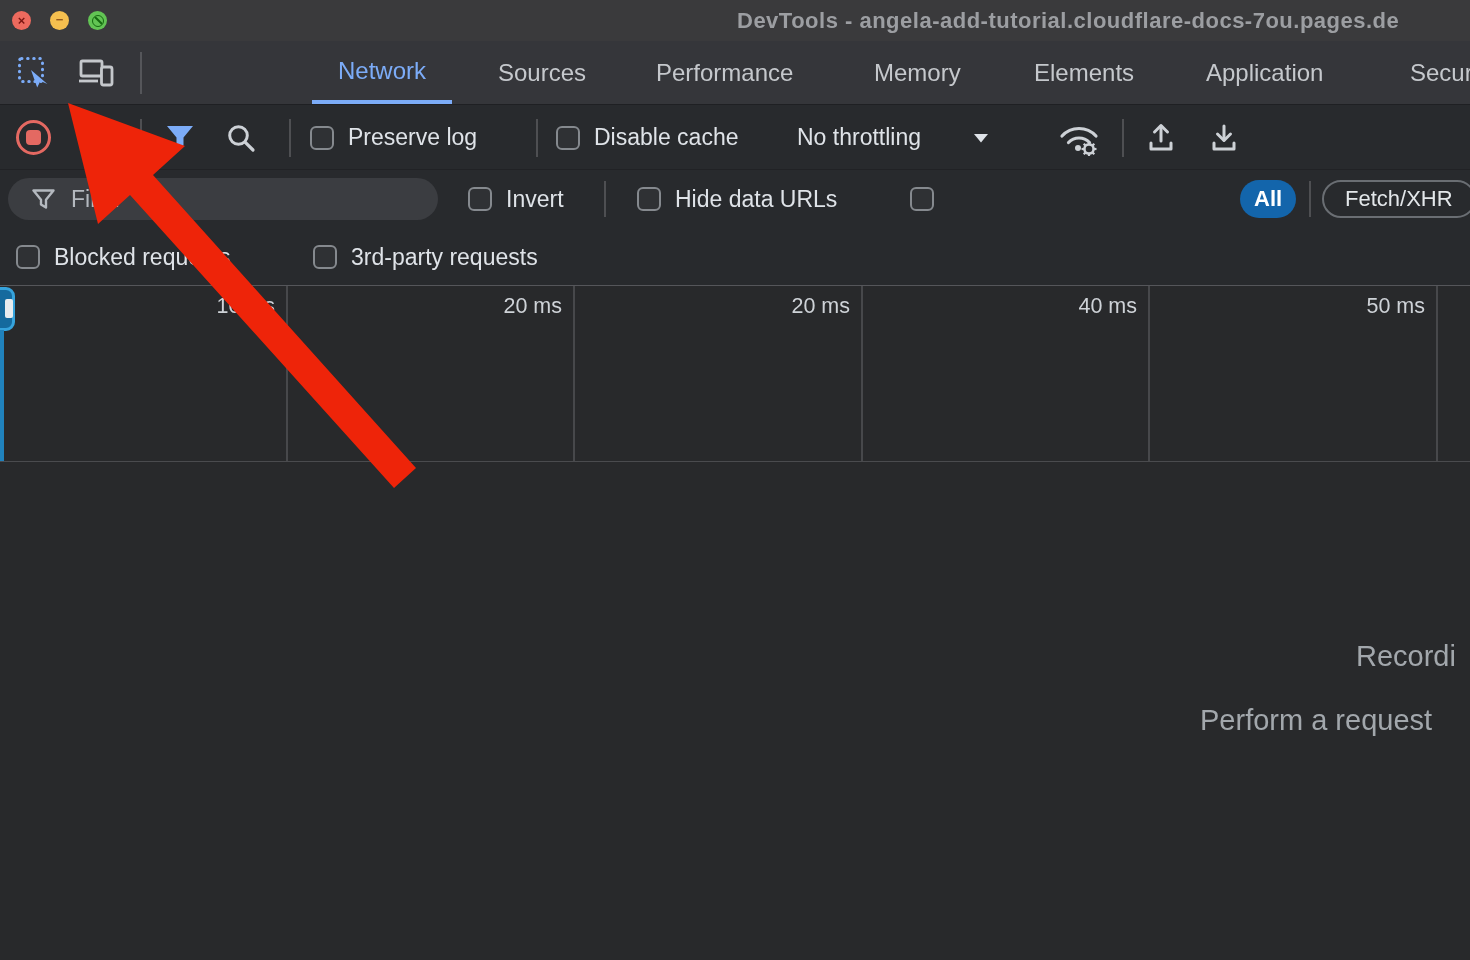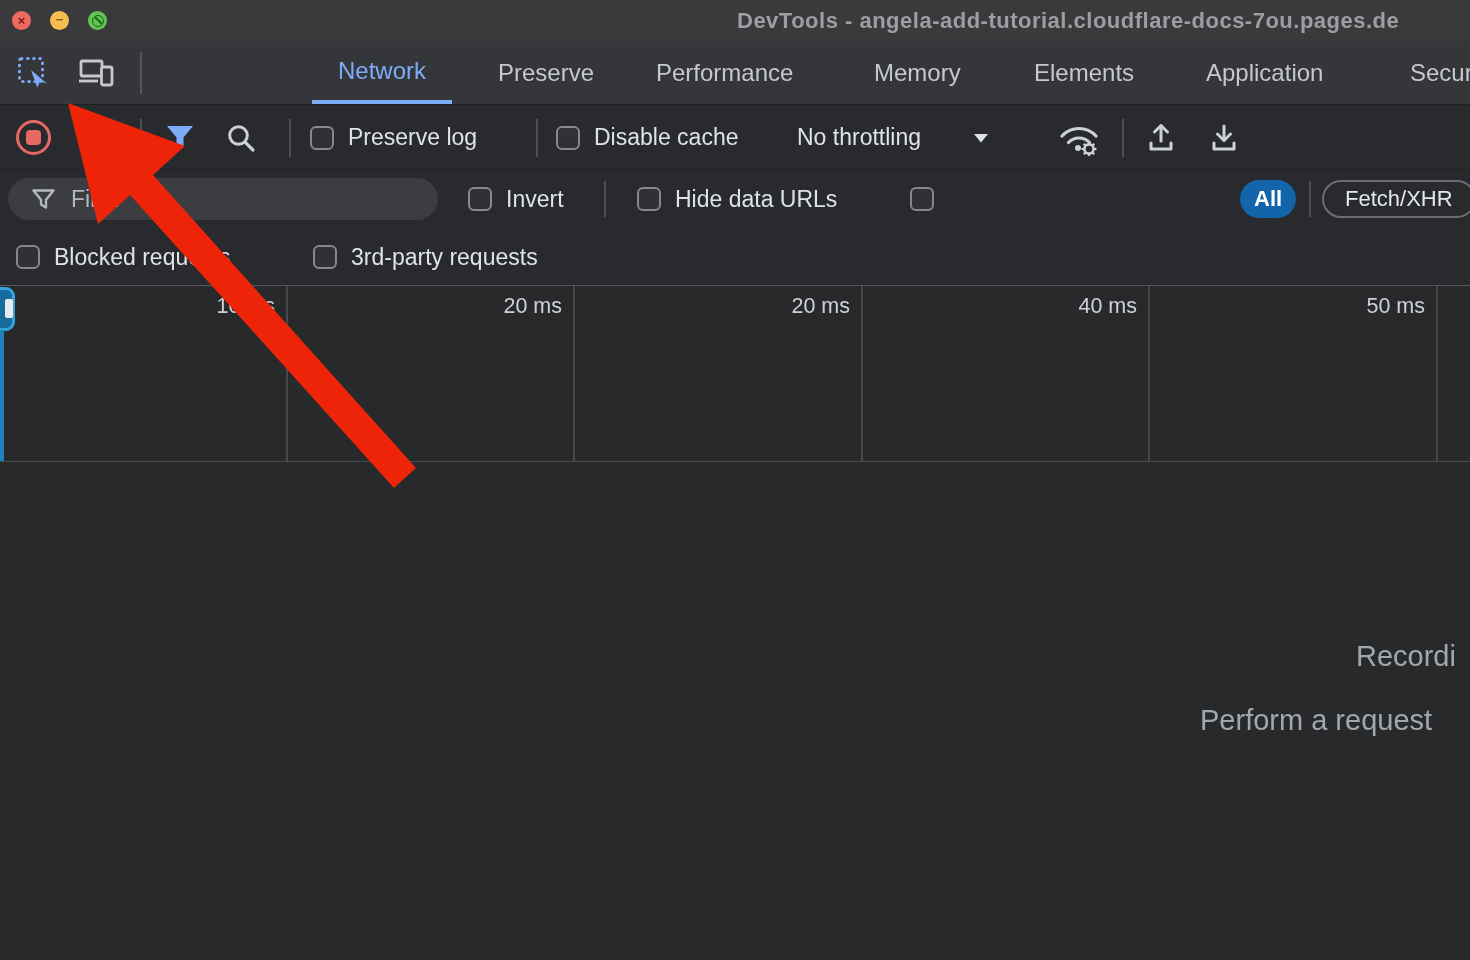--- a/index.html
+++ b/index.html
@@ -115,21 +115,21 @@
     <div class="tb-icon tb-device">
       <svg width="36" height="30" viewBox="0 0 36 30">
         <rect x="3" y="3" width="21" height="15" rx="1.5" fill="none" stroke="#c5c8cc" stroke-width="2.8"></rect>
         <path d="M1 23 H20" stroke="#c5c8cc" stroke-width="2.8"></path>
         <rect x="23.5" y="9" width="10.5" height="18" rx="2" fill="#35363a" stroke="#c5c8cc" stroke-width="2.8"></rect>
       </svg>
     </div>
     <div class="tb-divider"></div>
 
     <div class="tab active" style="left:312px">Network</div>
-    <div class="tab" style="left:472px">Preserve</div>
+    <div class="tab" style="left:472px">Sources</div>
     <div class="tab" style="left:848px">Memory</div>
     <div class="tab" style="left:630px">Performance</div>
     <div class="tab" style="left:1180px">Application</div>
     <div class="tab" style="left:1008px">Elements</div>
     <div class="tab" style="left:1384px">Security</div>
   </div>
 
   <div class="toolbar">
     <div class="rec-btn">
         <div class="sq"></div>

